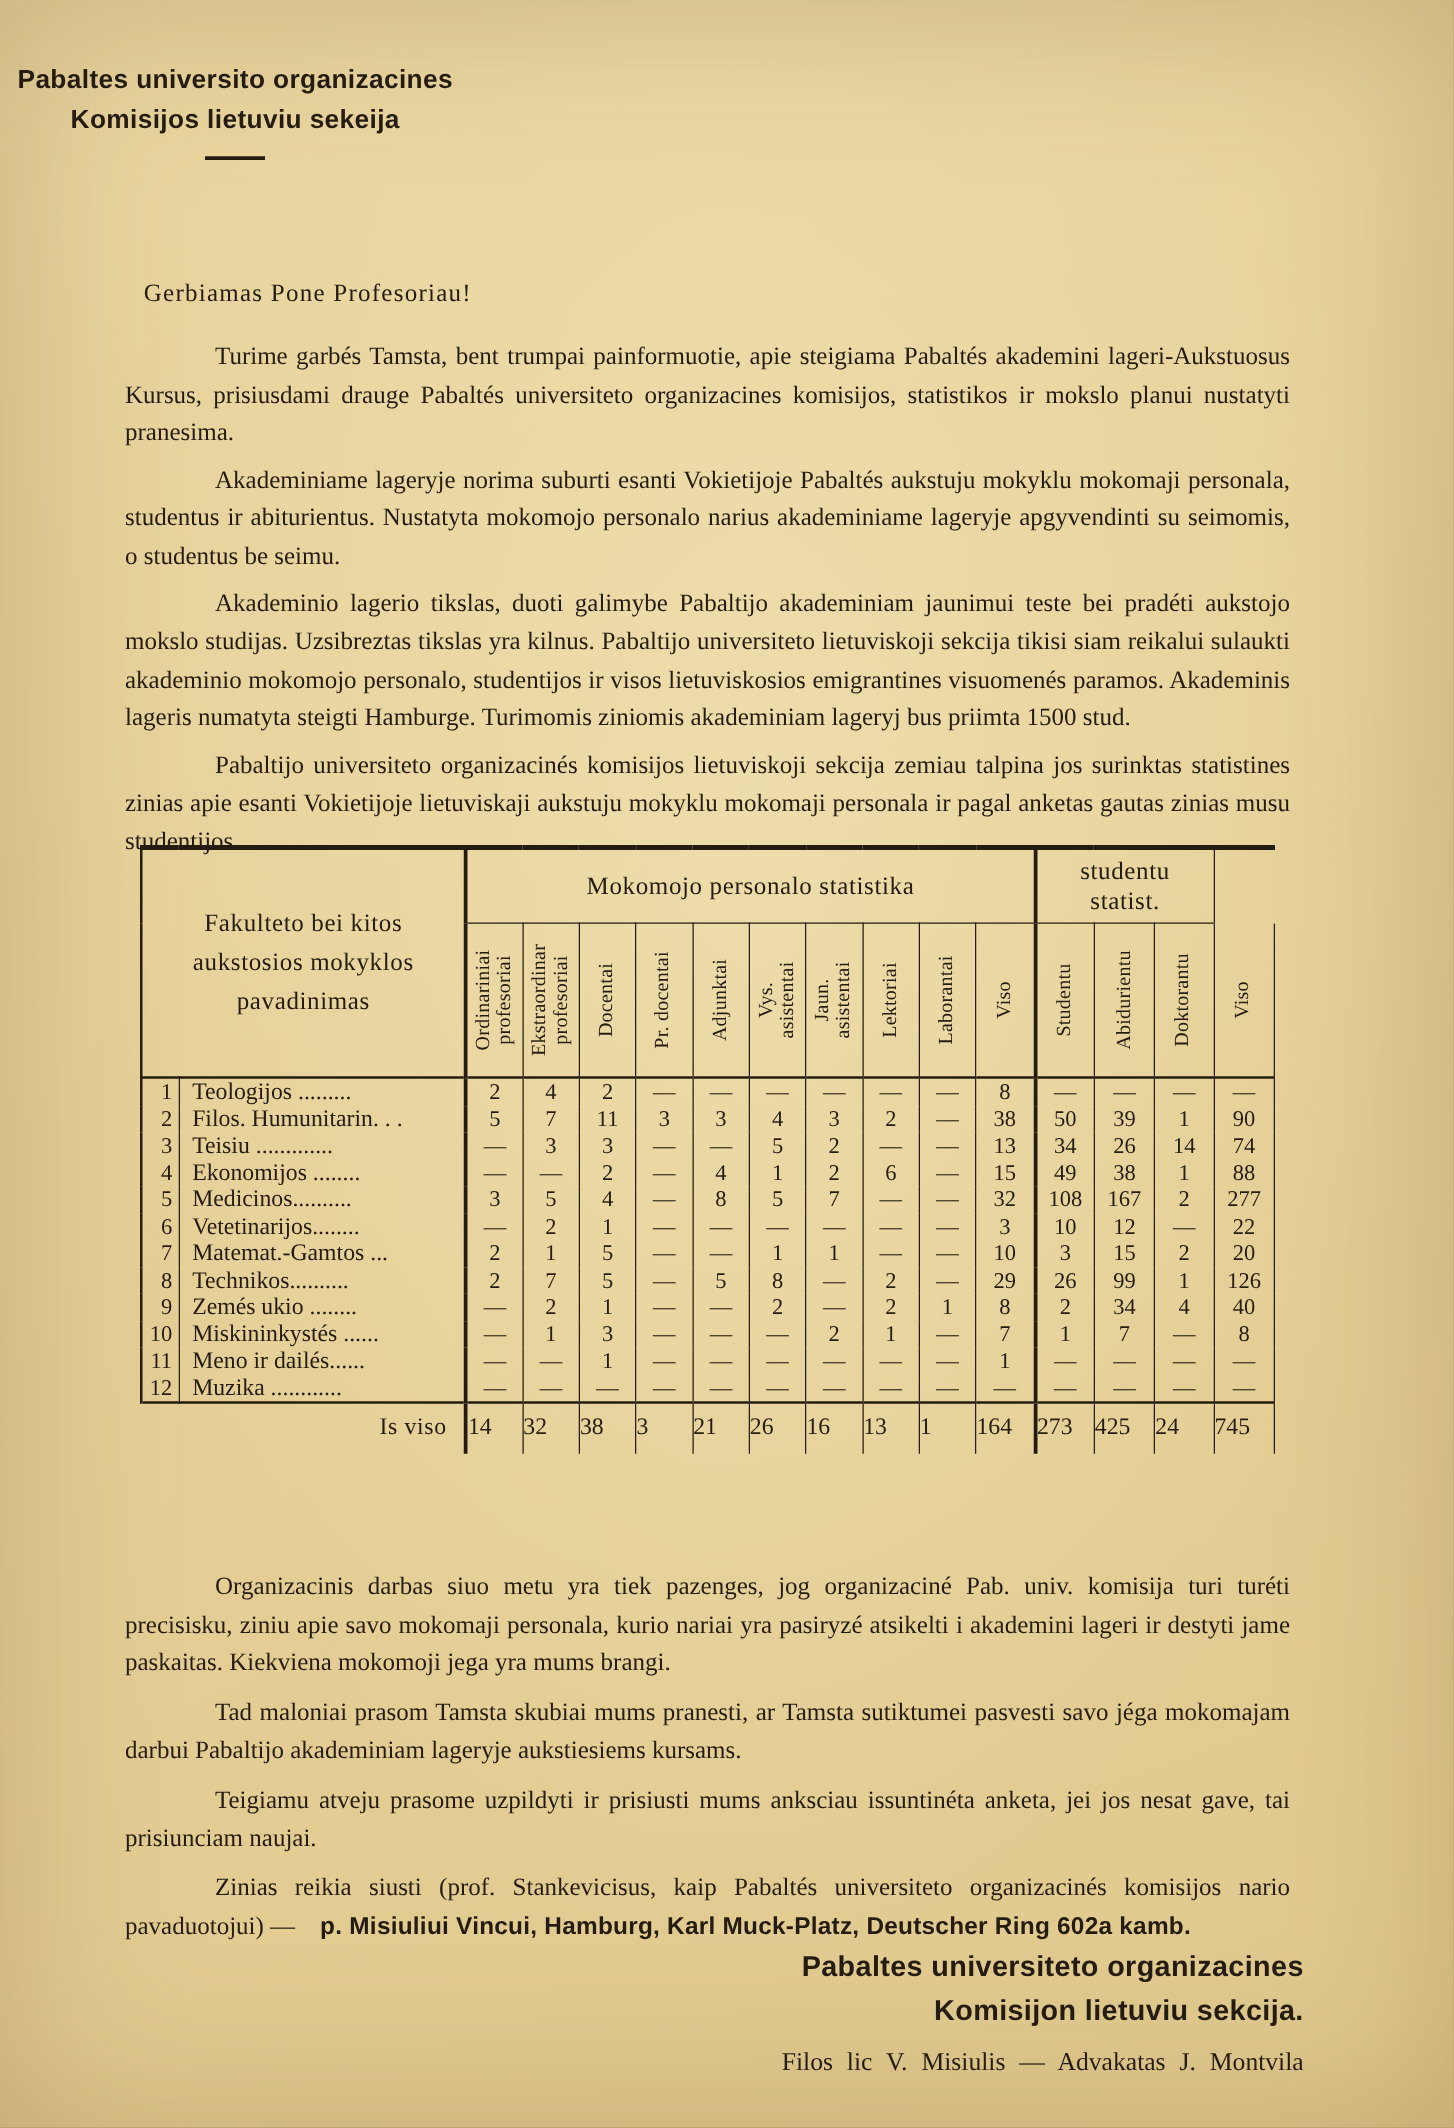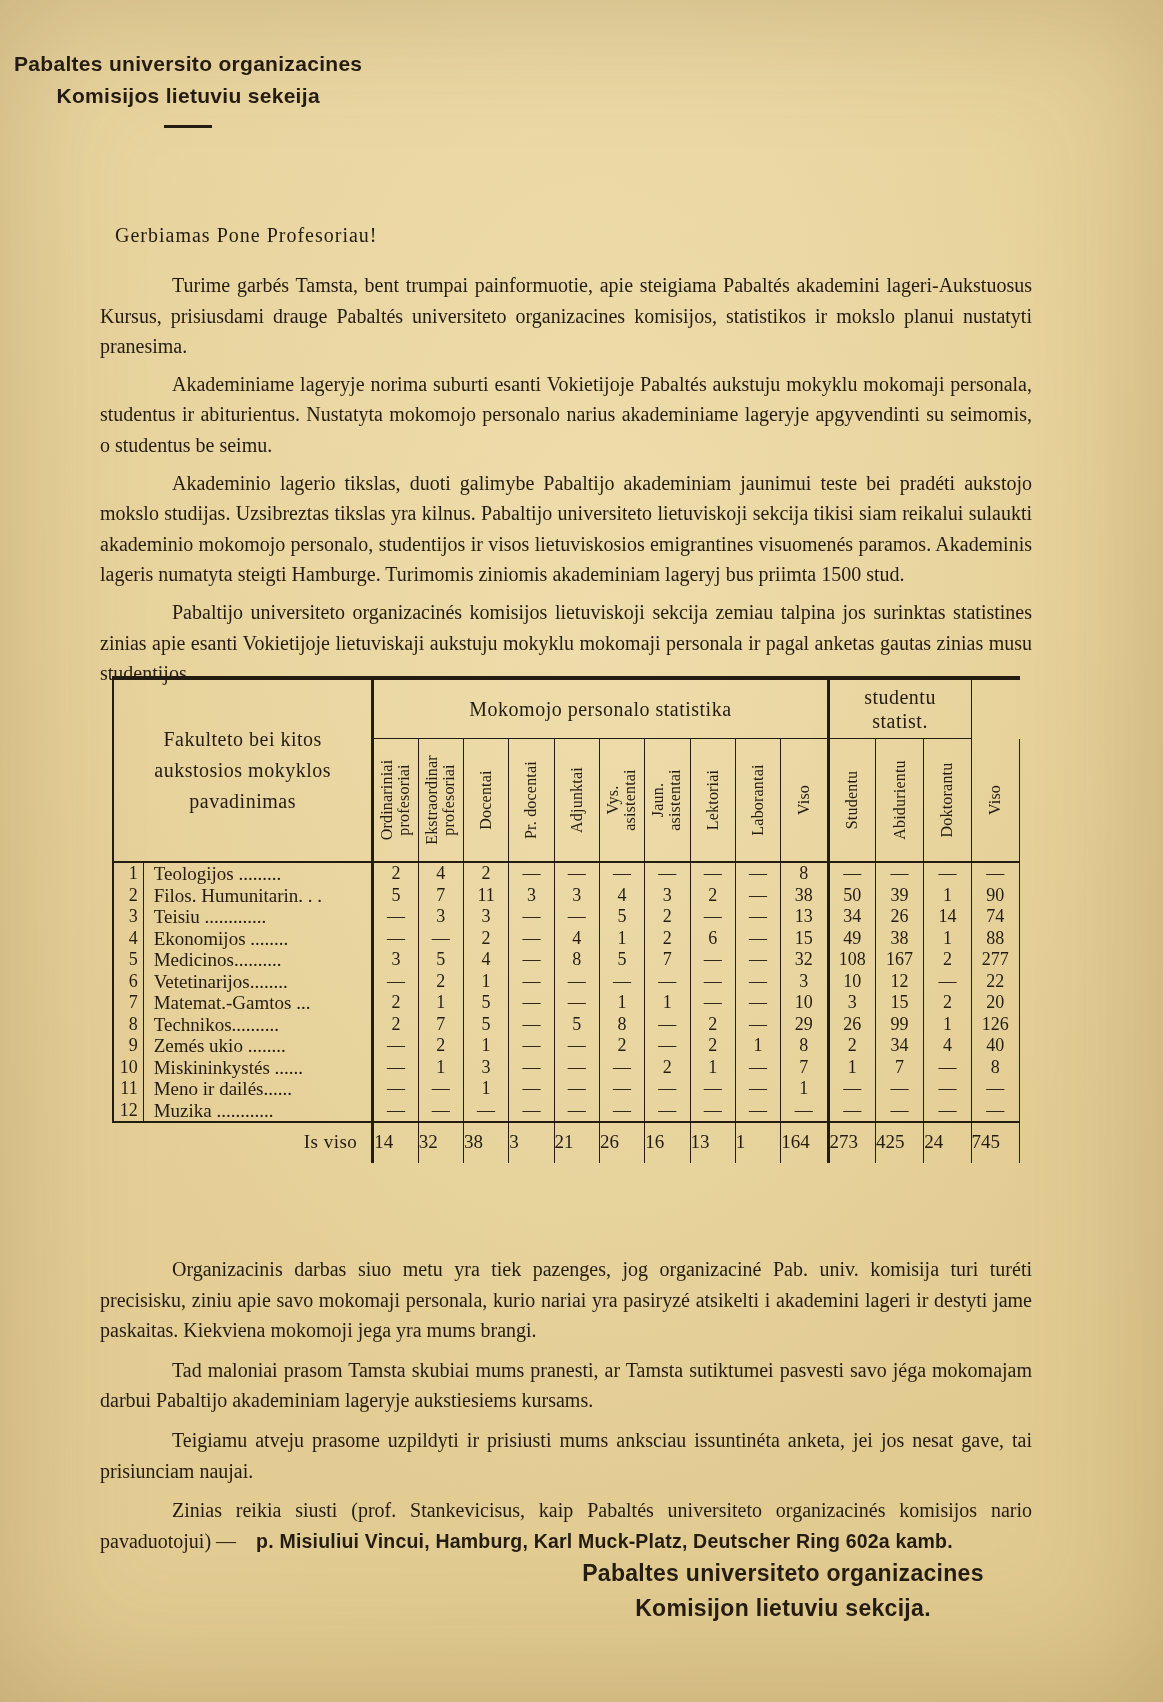--- a/index.html
+++ b/index.html
@@ -101,21 +101,21 @@
     padding-top:8px;padding-bottom:10px;
     font-size:19px;height:auto;line-height:22px;
   }
   tr.totals td.tlabel{text-align:right;padding-right:14px;letter-spacing:.5px;}
   tr.totals td.val{border-left:1.6px solid var(--ink);}
   tr.totals td.val.thickleft{border-left:3px solid var(--ink);}
   tr.totals td:last-child{border-right:1.6px solid var(--ink);}
 
   
   .signature{
-    position:absolute;right:120px;top:1556px;width:520px;text-align:center;
+    position:absolute;right:120px;top:1556px;width:520px;text-align:right;
   }
   .sig-org{
     font-family:"Liberation Sans", sans-serif;
     font-weight:bold;font-size:23px;line-height:1.5;letter-spacing:.3px;
   }
   .sig-names{margin-top:14px;font-size:20.5px;word-spacing:6px;}
 </style>
 </head>
 <body>
 
@@ -461,15 +461,16 @@
     <p>Teigiamu atveju prasome uzpildyti ir prisiusti mums anksciau issuntinéta anketa, jei jos nesat gave, tai prisiunciam naujai.</p>
     <p><span>Zinias reikia siusti (prof. Stankevicisus, kaip Pabaltés universiteto organizacinés komisijos nario pavaduotojui) —</span>
       <span class="boldsans">p. Misiuliui Vincui, Hamburg, Karl Muck-Platz, Deutscher Ring 602a kamb.</span></p>
   </div>
 
   <div class="signature">
     <div class="sig-org">
       <div>Pabaltes universiteto organizacines</div>
       <div>Komisijon lietuviu sekcija.</div>
     </div>
+    <div class="sig-names">Filos lic V. Misiulis  —  Advakatas J. Montvila</div>
   </div>
 
 </div>
 
 </body></html>

